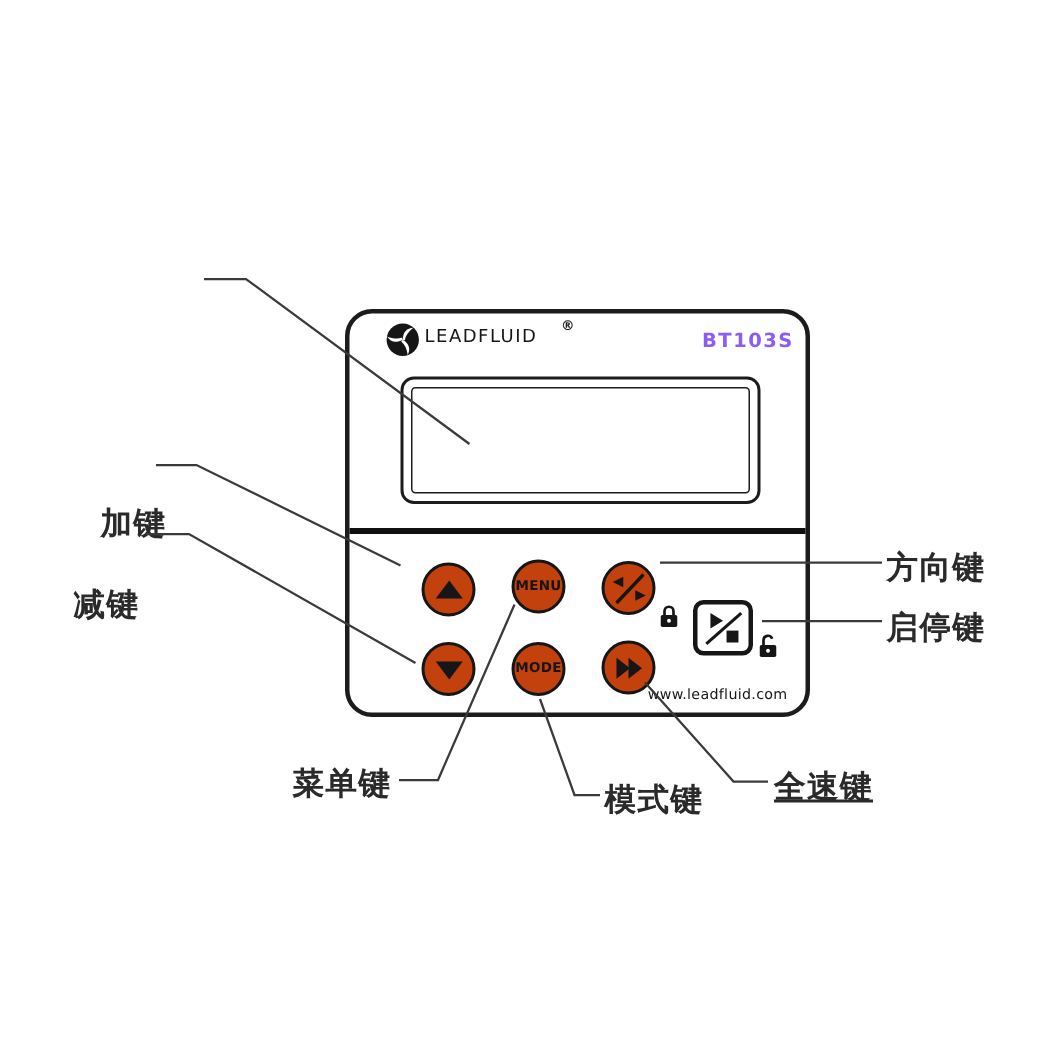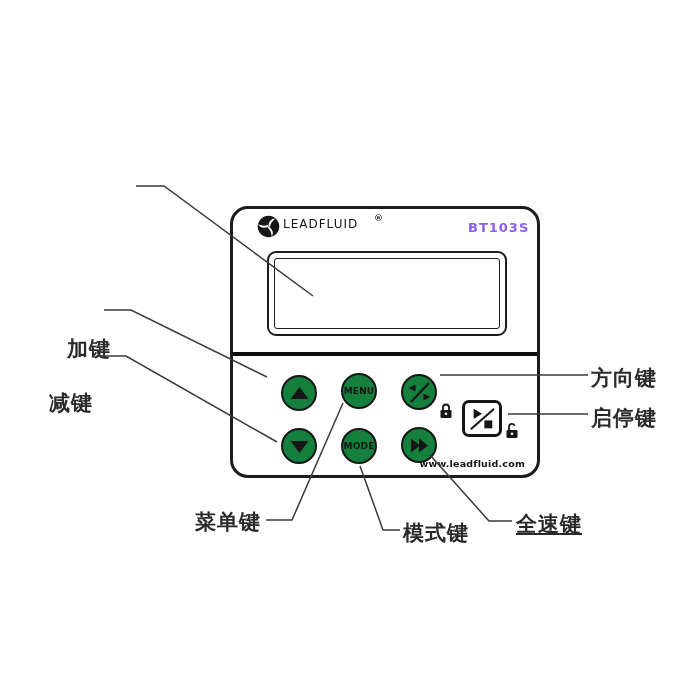--- a/index.html
+++ b/index.html
@@ -25,35 +25,35 @@
          letter-spacing:1px;color:#161616;}
   .reg{position:absolute;left:141px;top:4px;font-size:9px;font-weight:bold;color:#161616;}
   .model{position:absolute;left:235px;top:11px;font-size:13px;font-weight:bold;
          letter-spacing:1px;color:#8b5cf6;}
   .lcd-outer{position:absolute;left:34px;top:42px;width:240px;height:85px;
              border:2.5px solid #1c1c1c;border-radius:9px;box-sizing:border-box;}
   .lcd-inner{position:absolute;left:5px;top:5px;right:5px;bottom:5px;
              border:1.5px solid #1c1c1c;border-radius:3px;}
   .divider{position:absolute;left:0;right:0;top:143px;height:4px;background:#101010;}
   .cbtn{position:absolute;width:36px;height:36px;border:2.5px solid #161616;border-radius:50%;
-        background:#15803d;box-sizing:border-box;display:flex;align-items:center;justify-content:center;}
+        background:#c2410c;box-sizing:border-box;display:flex;align-items:center;justify-content:center;}
   .btn-up{left:48px;top:166px;}
   .btn-down{left:48px;top:219px;}
   .btn-menu{left:108px;top:164px;}
   .btn-mode{left:108px;top:219px;}
   .btn-dir{left:168px;top:165px;}
   .btn-ff{left:168px;top:218px;}
   .btn-text{font-size:9px;font-weight:bold;letter-spacing:0.2px;color:#161616;}
   .btn-square{position:absolute;left:229px;top:191px;width:40px;height:37px;
               border:3px solid #161616;border-radius:7px;background:#fff;box-sizing:border-box;
               display:flex;align-items:center;justify-content:center;}
   .lock{position:absolute;}
   .lock-dir{left:206px;top:193px;}
   .lock-ss{left:272px;top:213px;}
-  .website{position:absolute;right:12px;bottom:6px;font-size:9.5px;font-weight:bold;
+  .website{position:absolute;right:12px;bottom:6px;font-size:9.5px;font-weight:normal;
            letter-spacing:0.2px;color:#161616;}
   .lines{position:absolute;left:0;top:0;z-index:5;pointer-events:none;}
 </style>
 </head>
 <body>
 
 <div class="stage">
 
   <div class="panel">
 

